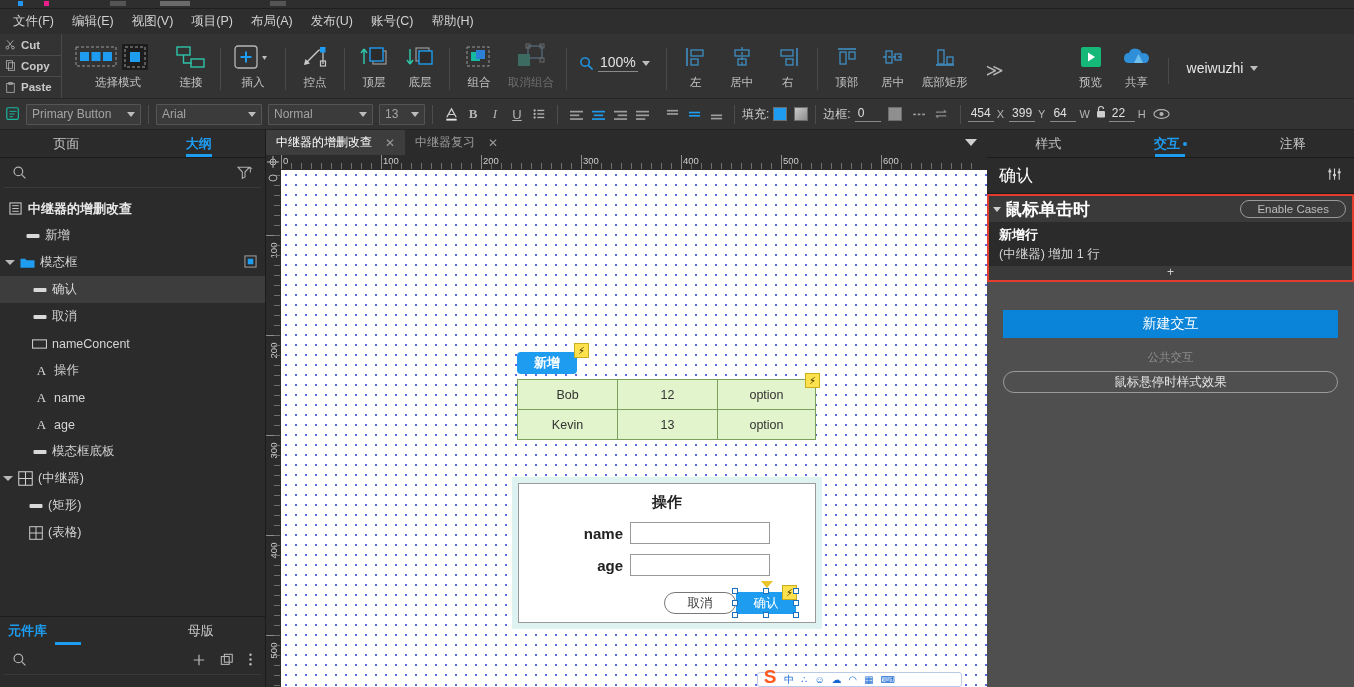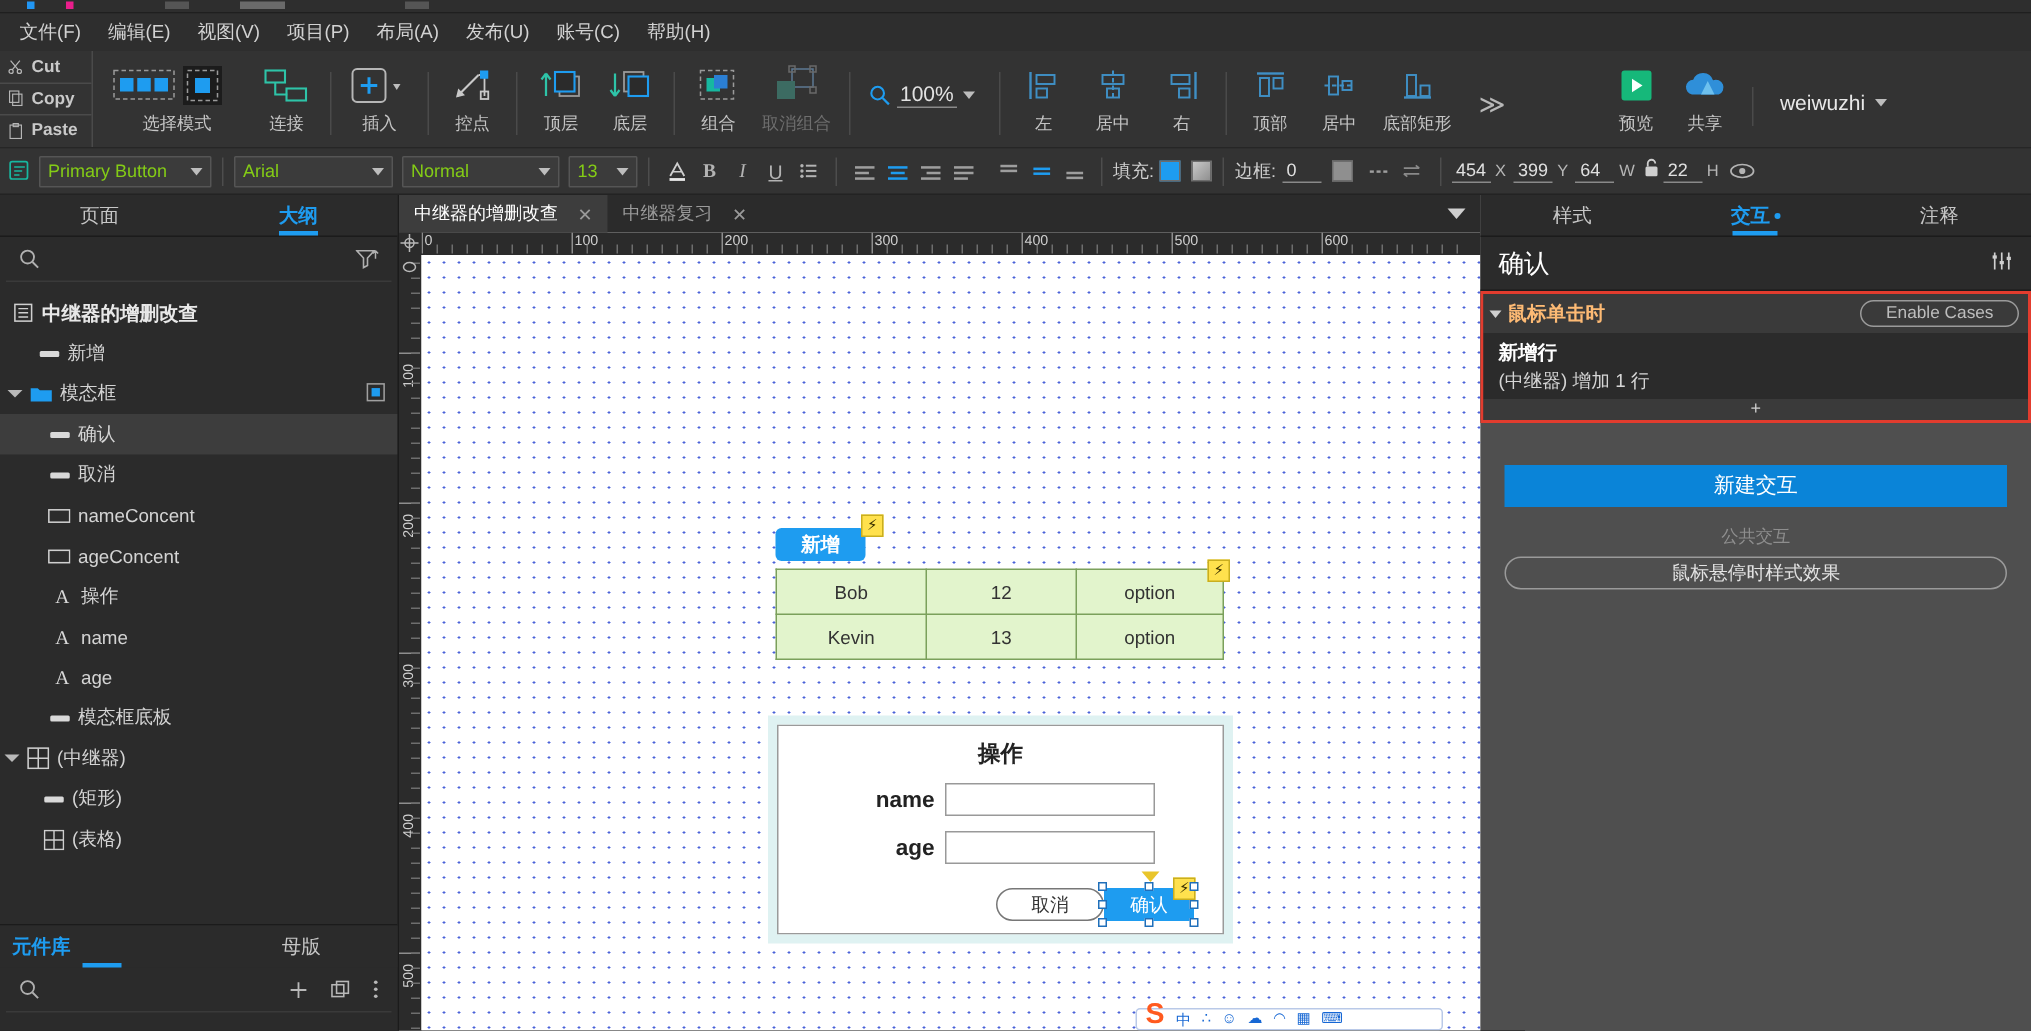--- a/index.html
+++ b/index.html
@@ -73,21 +73,21 @@
 
   
   .formatbar {
     position: absolute; left:0; top: 99px; width: 1354px; height: 31px;
     background: #333333; border-bottom: 1px solid #232323;
     display:flex; align-items:center; gap:0;
   }
   .fsep { width:1px; height:19px; background:#4d4d4d; margin:0 7px; }
   .fselect {
     height: 21px; display:flex; align-items:center; justify-content:space-between;
-    background:#3b3b3b; border:1px solid #555; color:#84cc16; font-size:12px;
+    background:#3b3b3b; border:1px solid #555; color:#a3a3a3; font-size:12px;
     padding: 0 5px; border-radius:1px;
   }
   .fselect span.v { overflow:hidden; white-space:nowrap; }
   .ficon {
     width:22px;height:21px;display:flex;align-items:center;justify-content:center;
     color:#b3b3b3; font-size:13px; border-radius:2px;
   }
   .ficon.on { color:#1e9cf0; }
   .flabel { font-size:12px; color:#d0d0d0; margin-right:4px; }
   .swatch { width:14px;height:14px;border:1px solid #6d6d6d; }
@@ -232,21 +232,21 @@
   .rhead {
     height:36px; background:#2b2b2b; display:flex; align-items:center;
     padding:0 12px; justify-content:space-between; border-bottom:1px solid #1b1b1b;
   }
   .rhead .rtitle { font-size:17px; color:#ffffff; }
   .evtbox { background:#2b2b2b; border:2px solid #e23c2e; margin:0; }
   .evtrow {
     height:26px; display:flex; align-items:center; justify-content:space-between;
     padding:0 6px 0 4px; background:#3a3a3a;
   }
-  .evtname { font-size:13px; color:#fdba74; font-weight:bold; display:flex; align-items:center; gap:4px;justify-content:flex-end; }
+  .evtname { font-size:17px; color:#ffffff; font-weight:bold; display:flex; align-items:center; gap:4px;justify-content:flex-end; }
   .evtname i { width:0;height:0;border-left:4px solid transparent;border-right:4px solid transparent;border-top:5px solid #cfcfcf;display:block; }
   .enablecases {
     border:1px solid #9a9a9a; border-radius:10px; color:#bdbdbd; font-size:11.5px;
     padding:2px 16px; background:transparent;
   }
   .evtbody { background:#2b2b2b; padding:3px 0 2px 10px; }
   .evtcase { font-size:13px; color:#ffffff; font-weight:bold; line-height:20px; }
   .evtaction { font-size:12.5px; color:#d5d5d5; line-height:19px; }
   .evtplus { height:14px; background:#3a3a3a; text-align:center; color:#cfcfcf; font-size:12px; line-height:12px; }
   .newint {
@@ -766,28 +766,20 @@
 
       <div class="tnode" style="padding-left:32px;">
         <span class="tico2">
           <svg width="15" height="10" viewBox="0 0 16 10">
               <rect x="0.6" y="0.6" width="14.8" height="8.8" fill="none" stroke="#cfcfcf" stroke-width="1.1"></rect>
             </svg>
         </span>
         <span>nameConcent</span>
       </div>
 
-      <div class="tnode" style="padding-left:32px;">
-        <span class="tico2">
-          <svg width="15" height="10" viewBox="0 0 16 10">
-              <rect x="0.6" y="0.6" width="14.8" height="8.8" fill="none" stroke="#cfcfcf" stroke-width="1.1"></rect>
-            </svg>
-        </span>
-        <span>ageConcent</span>
-      </div>
 
       <div class="tnode" style="padding-left:34px;">
         <span class="tico2" style="font-family:'Liberation Serif',serif;color:#d8d8d8;font-size:13px;">A</span>
         <span>操作</span>
       </div>
 
       <div class="tnode" style="padding-left:34px;">
         <span class="tico2" style="font-family:'Liberation Serif',serif;color:#d8d8d8;font-size:13px;">A</span>
         <span>name</span>
       </div>

